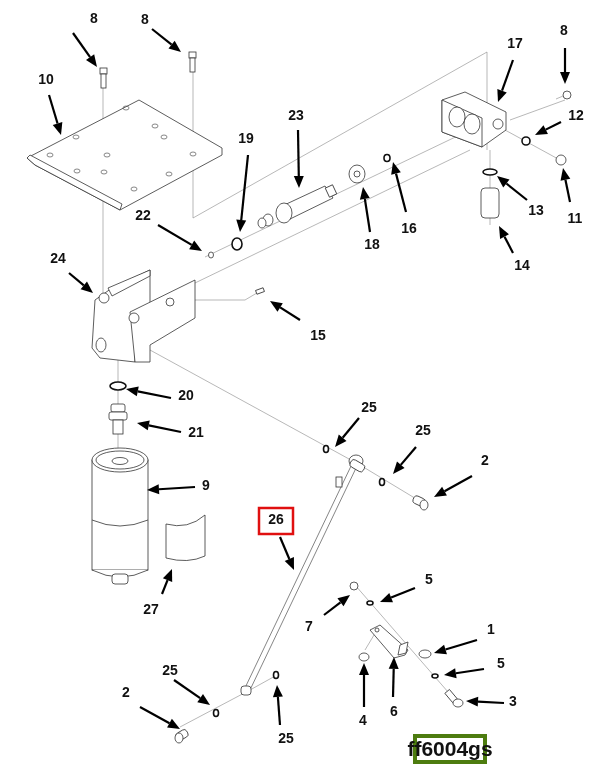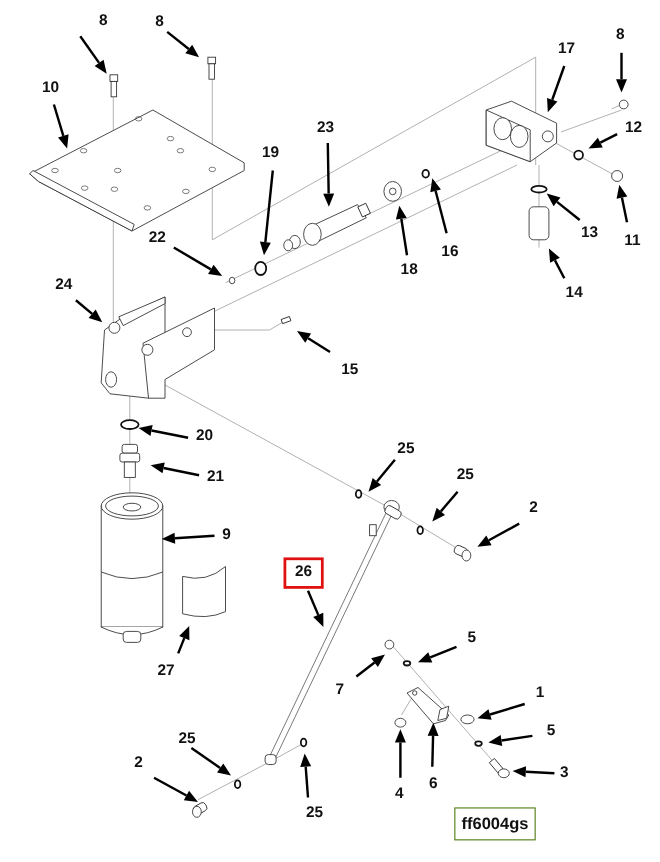--- a/index.html
+++ b/index.html
@@ -6,22 +6,22 @@
   body { width: 600px; height: 784px; overflow: hidden; font-family: "Liberation Sans", sans-serif; }
   #stage { position: relative; width: 600px; height: 784px; background: #ffffff; }
   svg { position: absolute; left: 0; top: 0; }
   .part { fill: #ffffff; stroke: #333333; stroke-width: 0.8; }
   .part-dark { fill: #ffffff; stroke: #111111; stroke-width: 1.6; }
   .thin { fill: none; stroke: #888888; stroke-width: 0.6; }
   .callout-text { font-family: "Liberation Sans", sans-serif; font-weight: bold; font-size: 14px; fill: #111111; }
   .arrow-shaft { stroke: #000000; stroke-width: 2.2; fill: none; }
   .arrow-head { fill: #000000; }
   .highlight-box { fill: none; stroke: #e01010; stroke-width: 2.5; }
-  .id-box { position: absolute; left: 413px; top: 734px; width: 74px; height: 30px; border: 1px solid #4d7c0f; box-sizing: border-box;
-            display: flex; align-items: center; justify-content: center; font-weight: bold; font-size: 15px; color: #111; background: #fff; }
+  .id-box { position: absolute; left: 413px; top: 734px; width: 74px; height: 30px; border: 4px solid #4d7c0f; box-sizing: border-box;
+            display: flex; align-items: center; justify-content: center; font-weight: bold; font-size: 21px; color: #111; background: #fff; }
 </style>
 </head>
 <body>
 
 <div id="stage">
   <svg id="dia" width="600" height="784" viewBox="0 0 600 784">
 
     <g>
       <line class="thin" x1="103" y1="88" x2="103" y2="296"></line>
       <line class="thin" x1="193" y1="72" x2="193" y2="218"></line>

